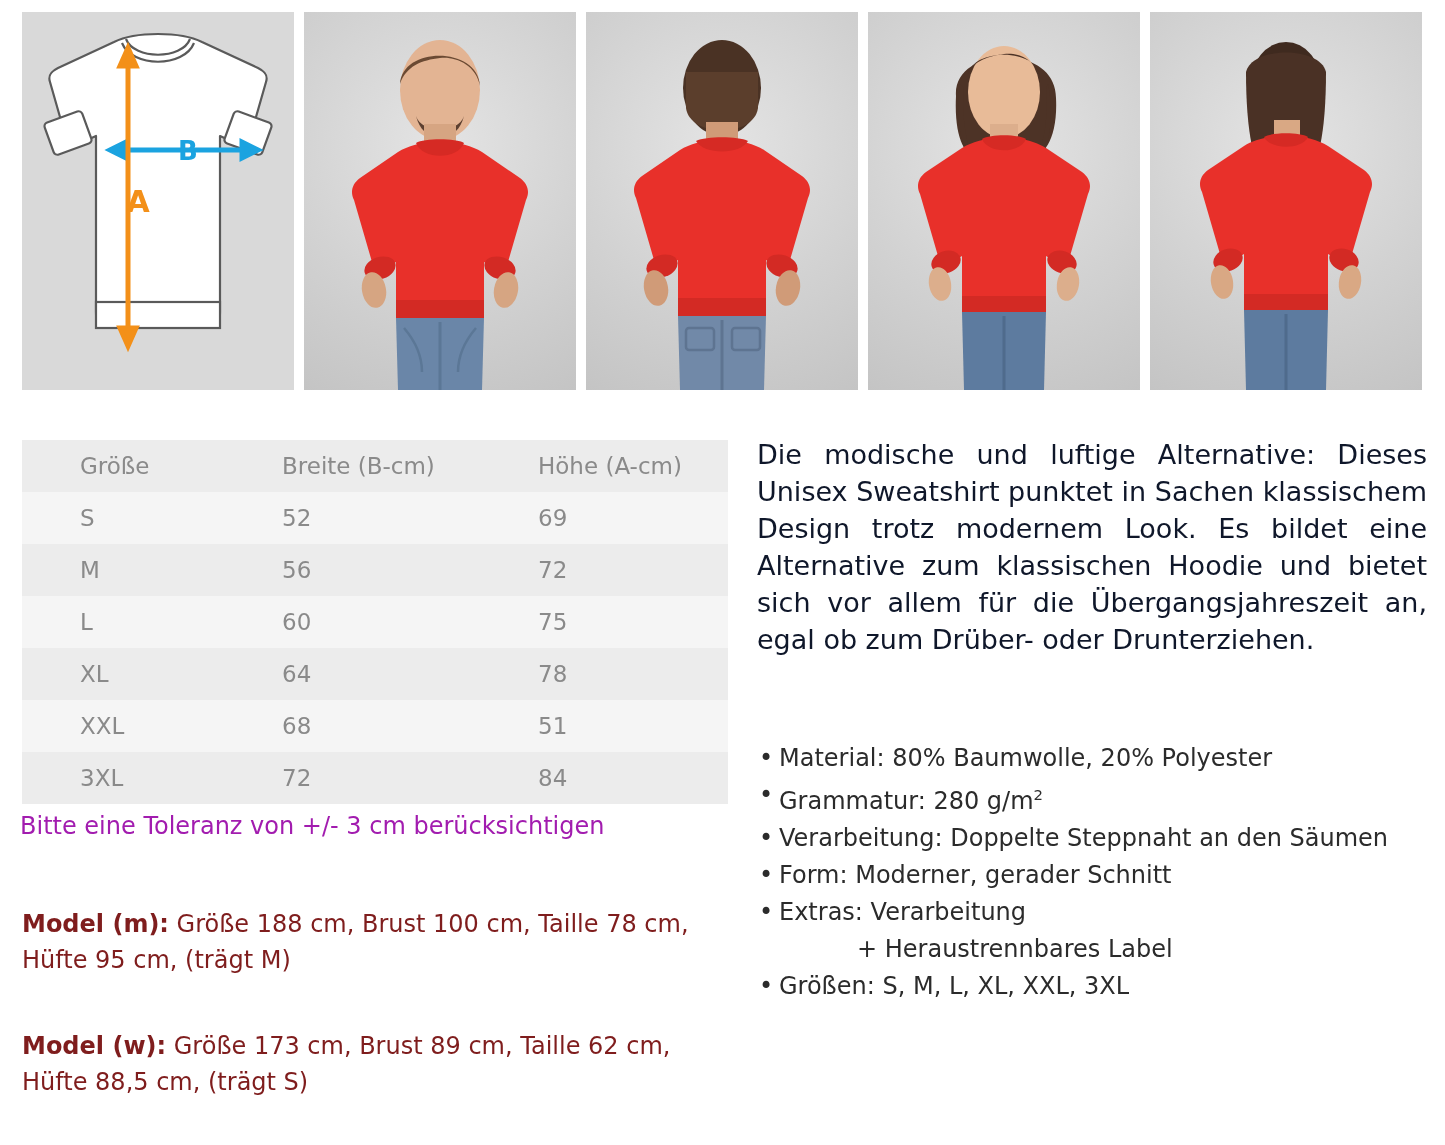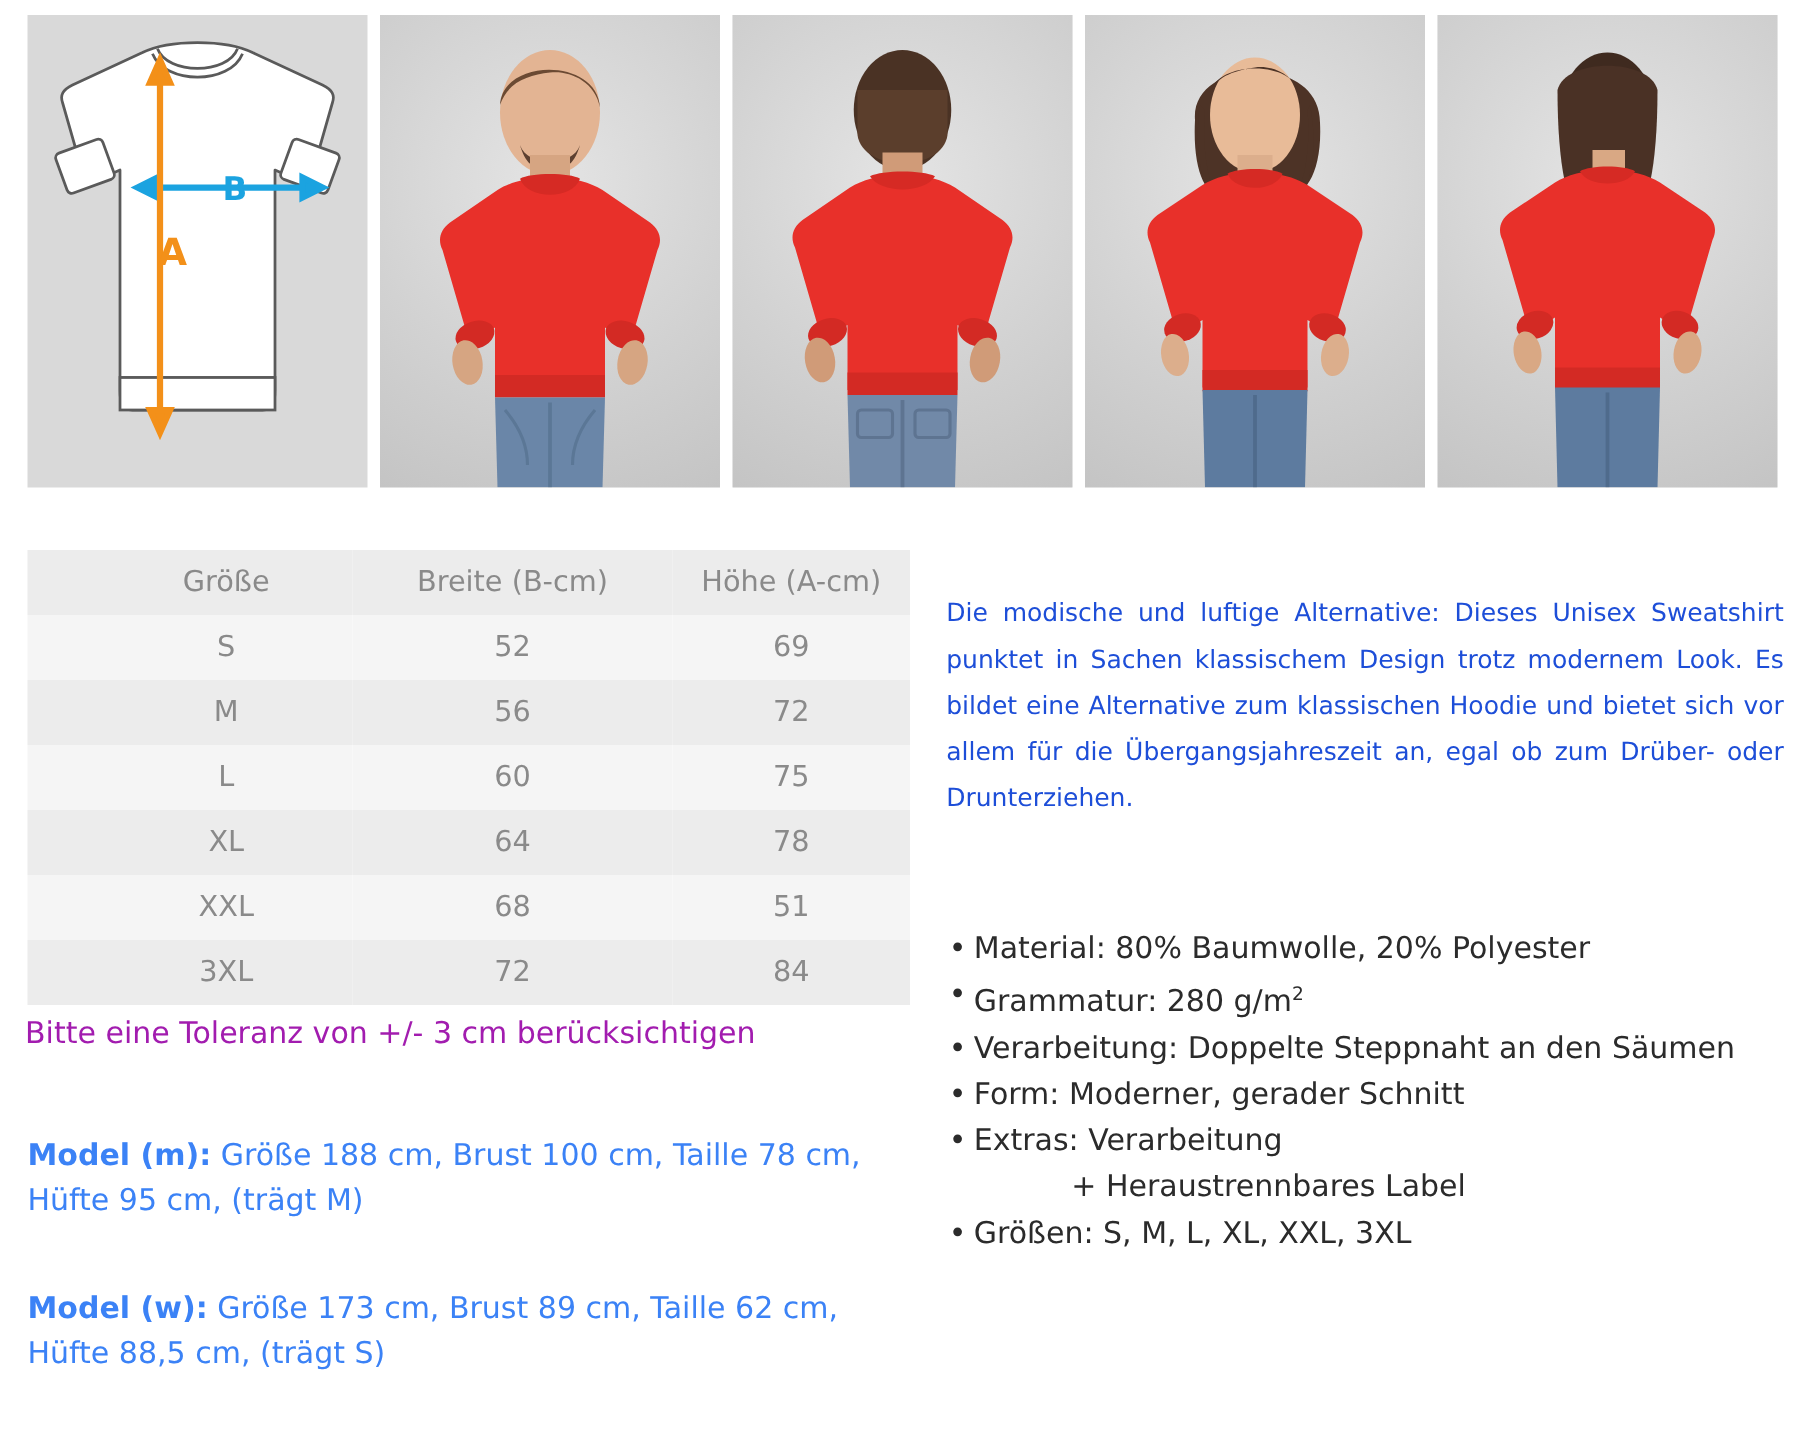--- a/index.html
+++ b/index.html
@@ -52,21 +52,21 @@
   .size-table {
     position: absolute;
     left: 22px;
     top: 440px;
     width: 706px;
     border-collapse: collapse;
     font-size: 23px;
     color: #8a8a8a;
   }
   .size-table th, .size-table td {
-    text-align: center;
+    text-align: left;
     padding: 13px 0 13px 54px;
     font-weight: normal;
   }
   .size-table th:first-child, .size-table td:first-child { padding-left: 58px; }
   .size-table th:nth-child(2), .size-table td:nth-child(2) { padding-left: 0; width: 256px; }
   .size-table th:nth-child(3), .size-table td:nth-child(3) { padding-left: 0; width: 190px; }
   .size-table thead tr { background: #ececec; }
   .size-table tbody tr:nth-child(odd) { background: #f5f5f5; }
   .size-table tbody tr:nth-child(even) { background: #ececec; }
 
@@ -76,36 +76,36 @@
     top: 812px;
     font-size: 24px;
     color: #a21caf;
   }
 
   .model-line {
     position: absolute;
     left: 22px;
     font-size: 24px;
     line-height: 36px;
-    color: #3b82f6;
+    color: #7f1d1d;
     width: 700px;
   }
   .model-line b { font-weight: bold; }
   .model-m { top: 906px; }
   .model-w { top: 1028px; }
 
   
   .desc {
     position: absolute;
     left: 757px;
-    top: 472px;
+    top: 436px;
     width: 670px;
-    font-size: 20px;
+    font-size: 27px;
     line-height: 37px;
-    color: #1d4ed8;
+    color: #0f172a;
     text-align: justify;
   }
 
   .feature-list {
     position: absolute;
     left: 757px;
     top: 740px;
     width: 680px;
     font-size: 24px;
     line-height: 37px;

